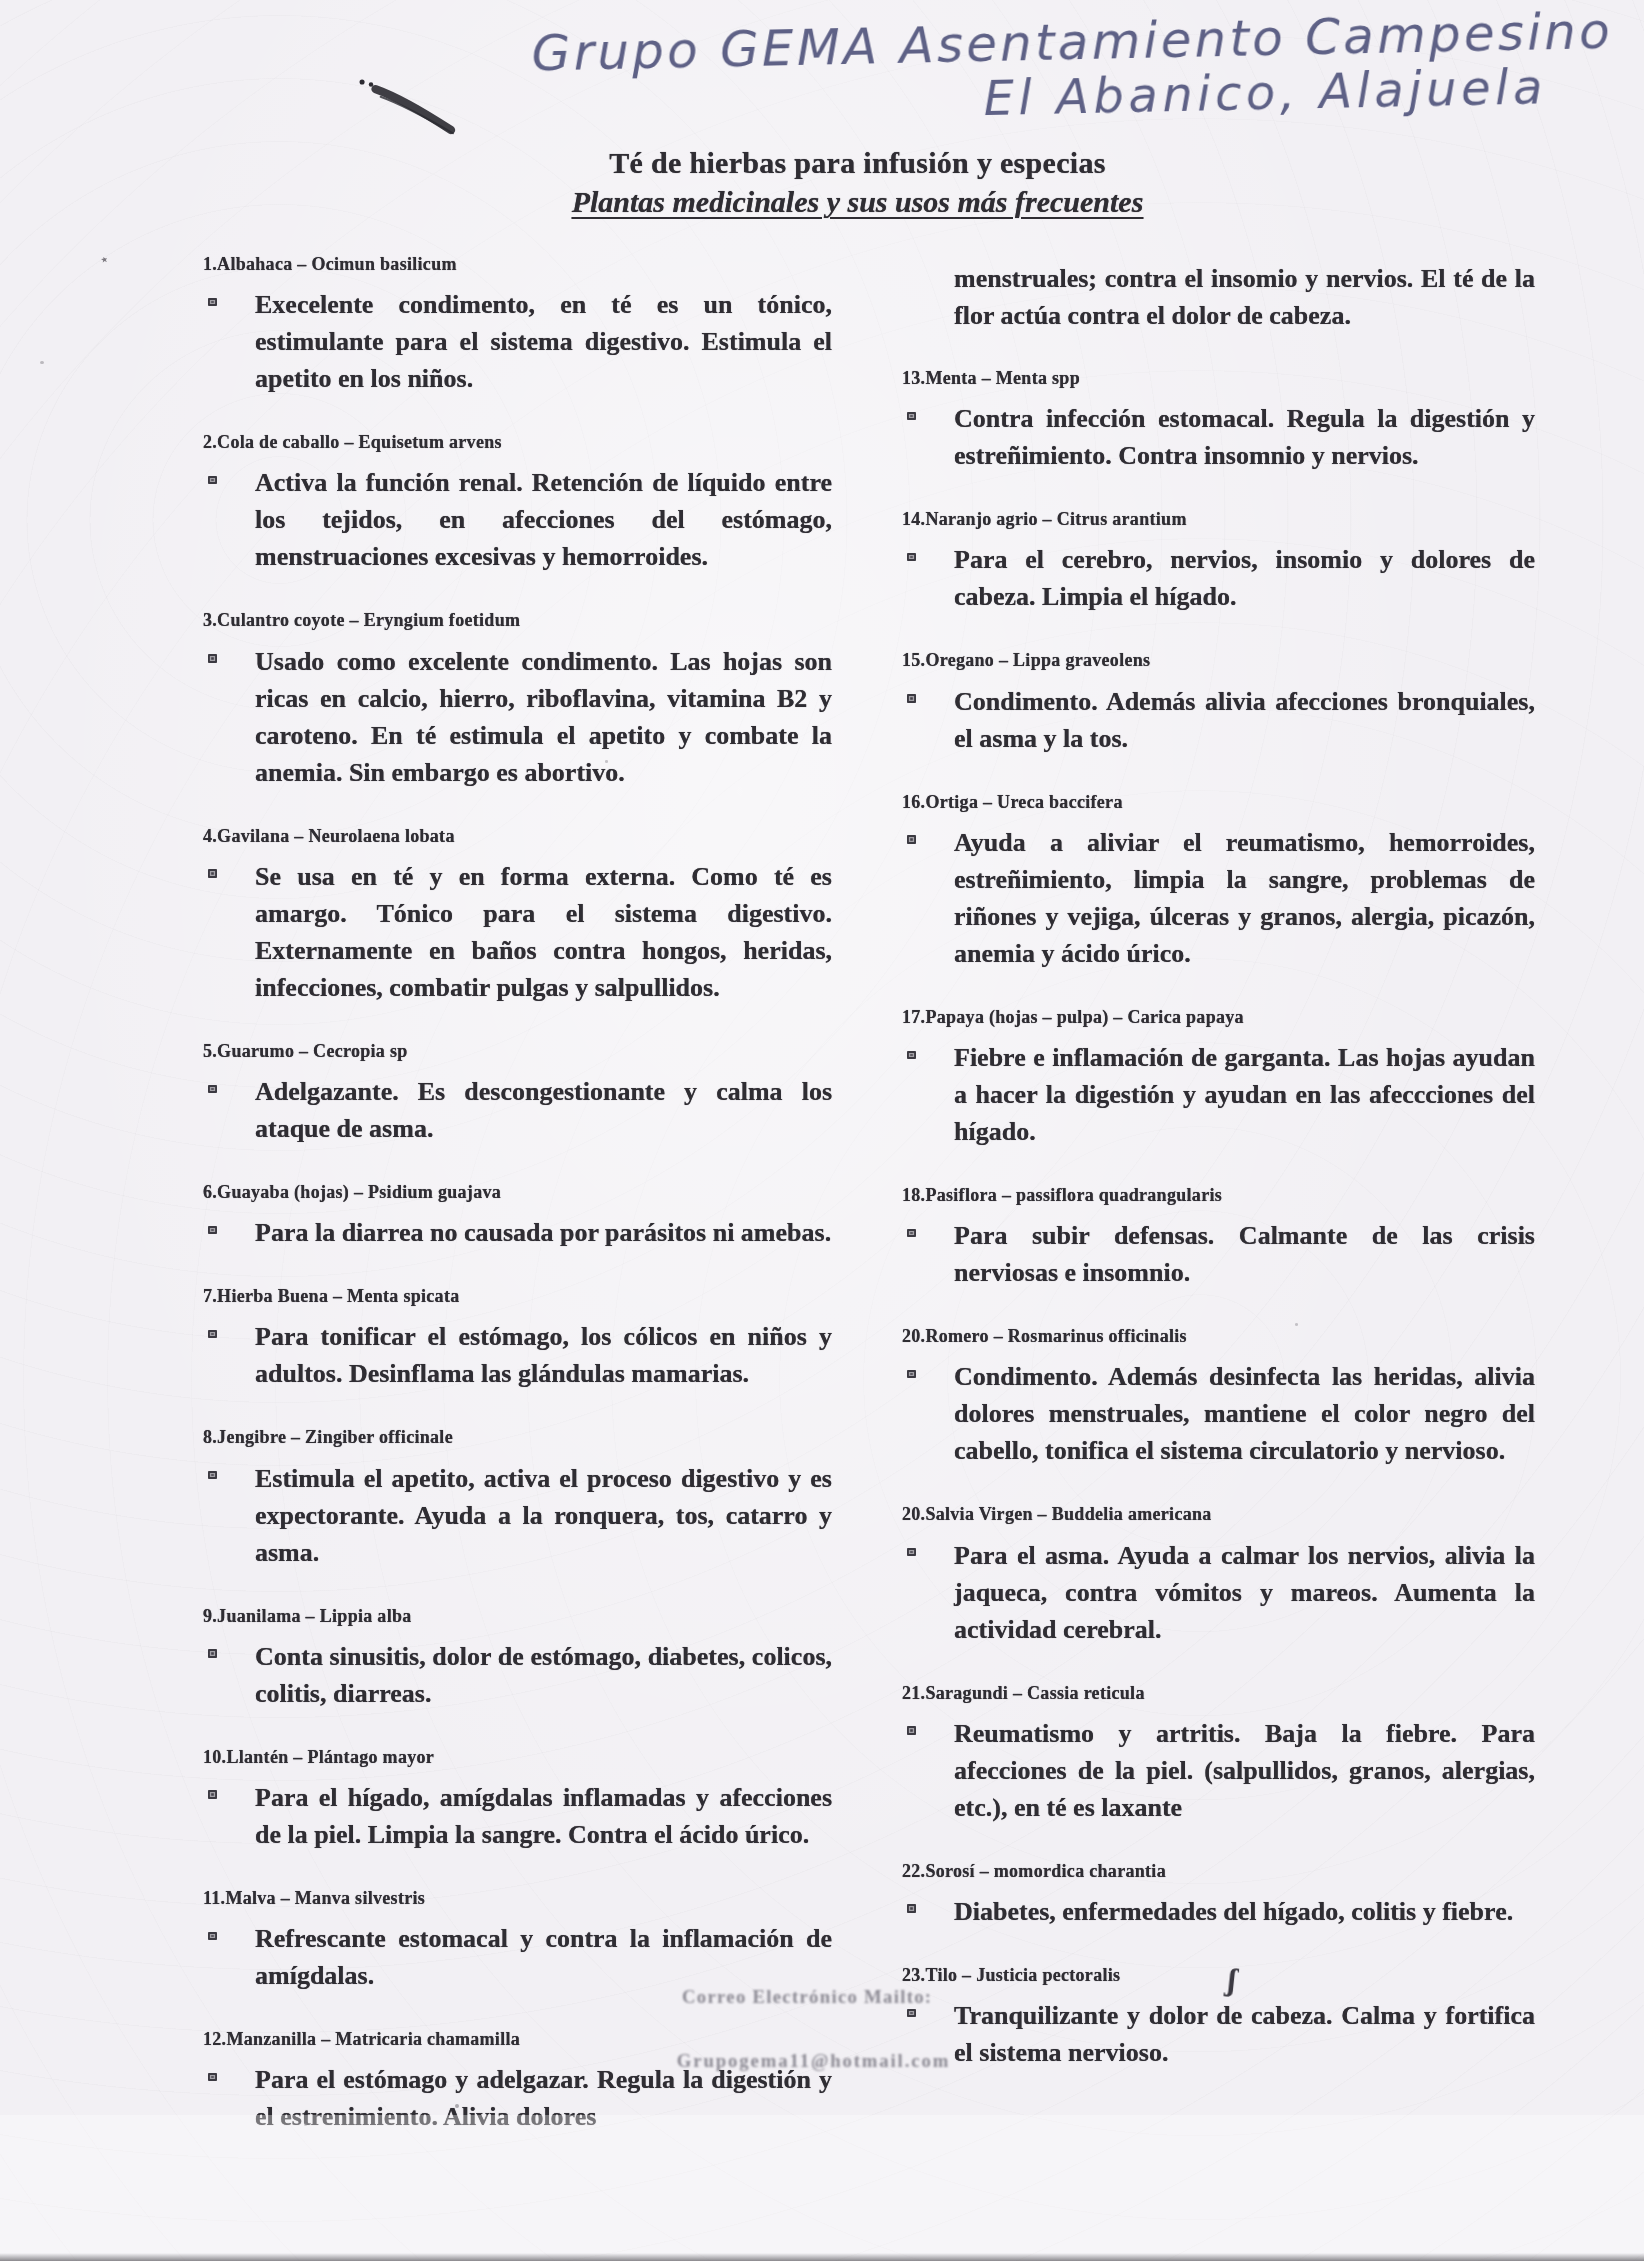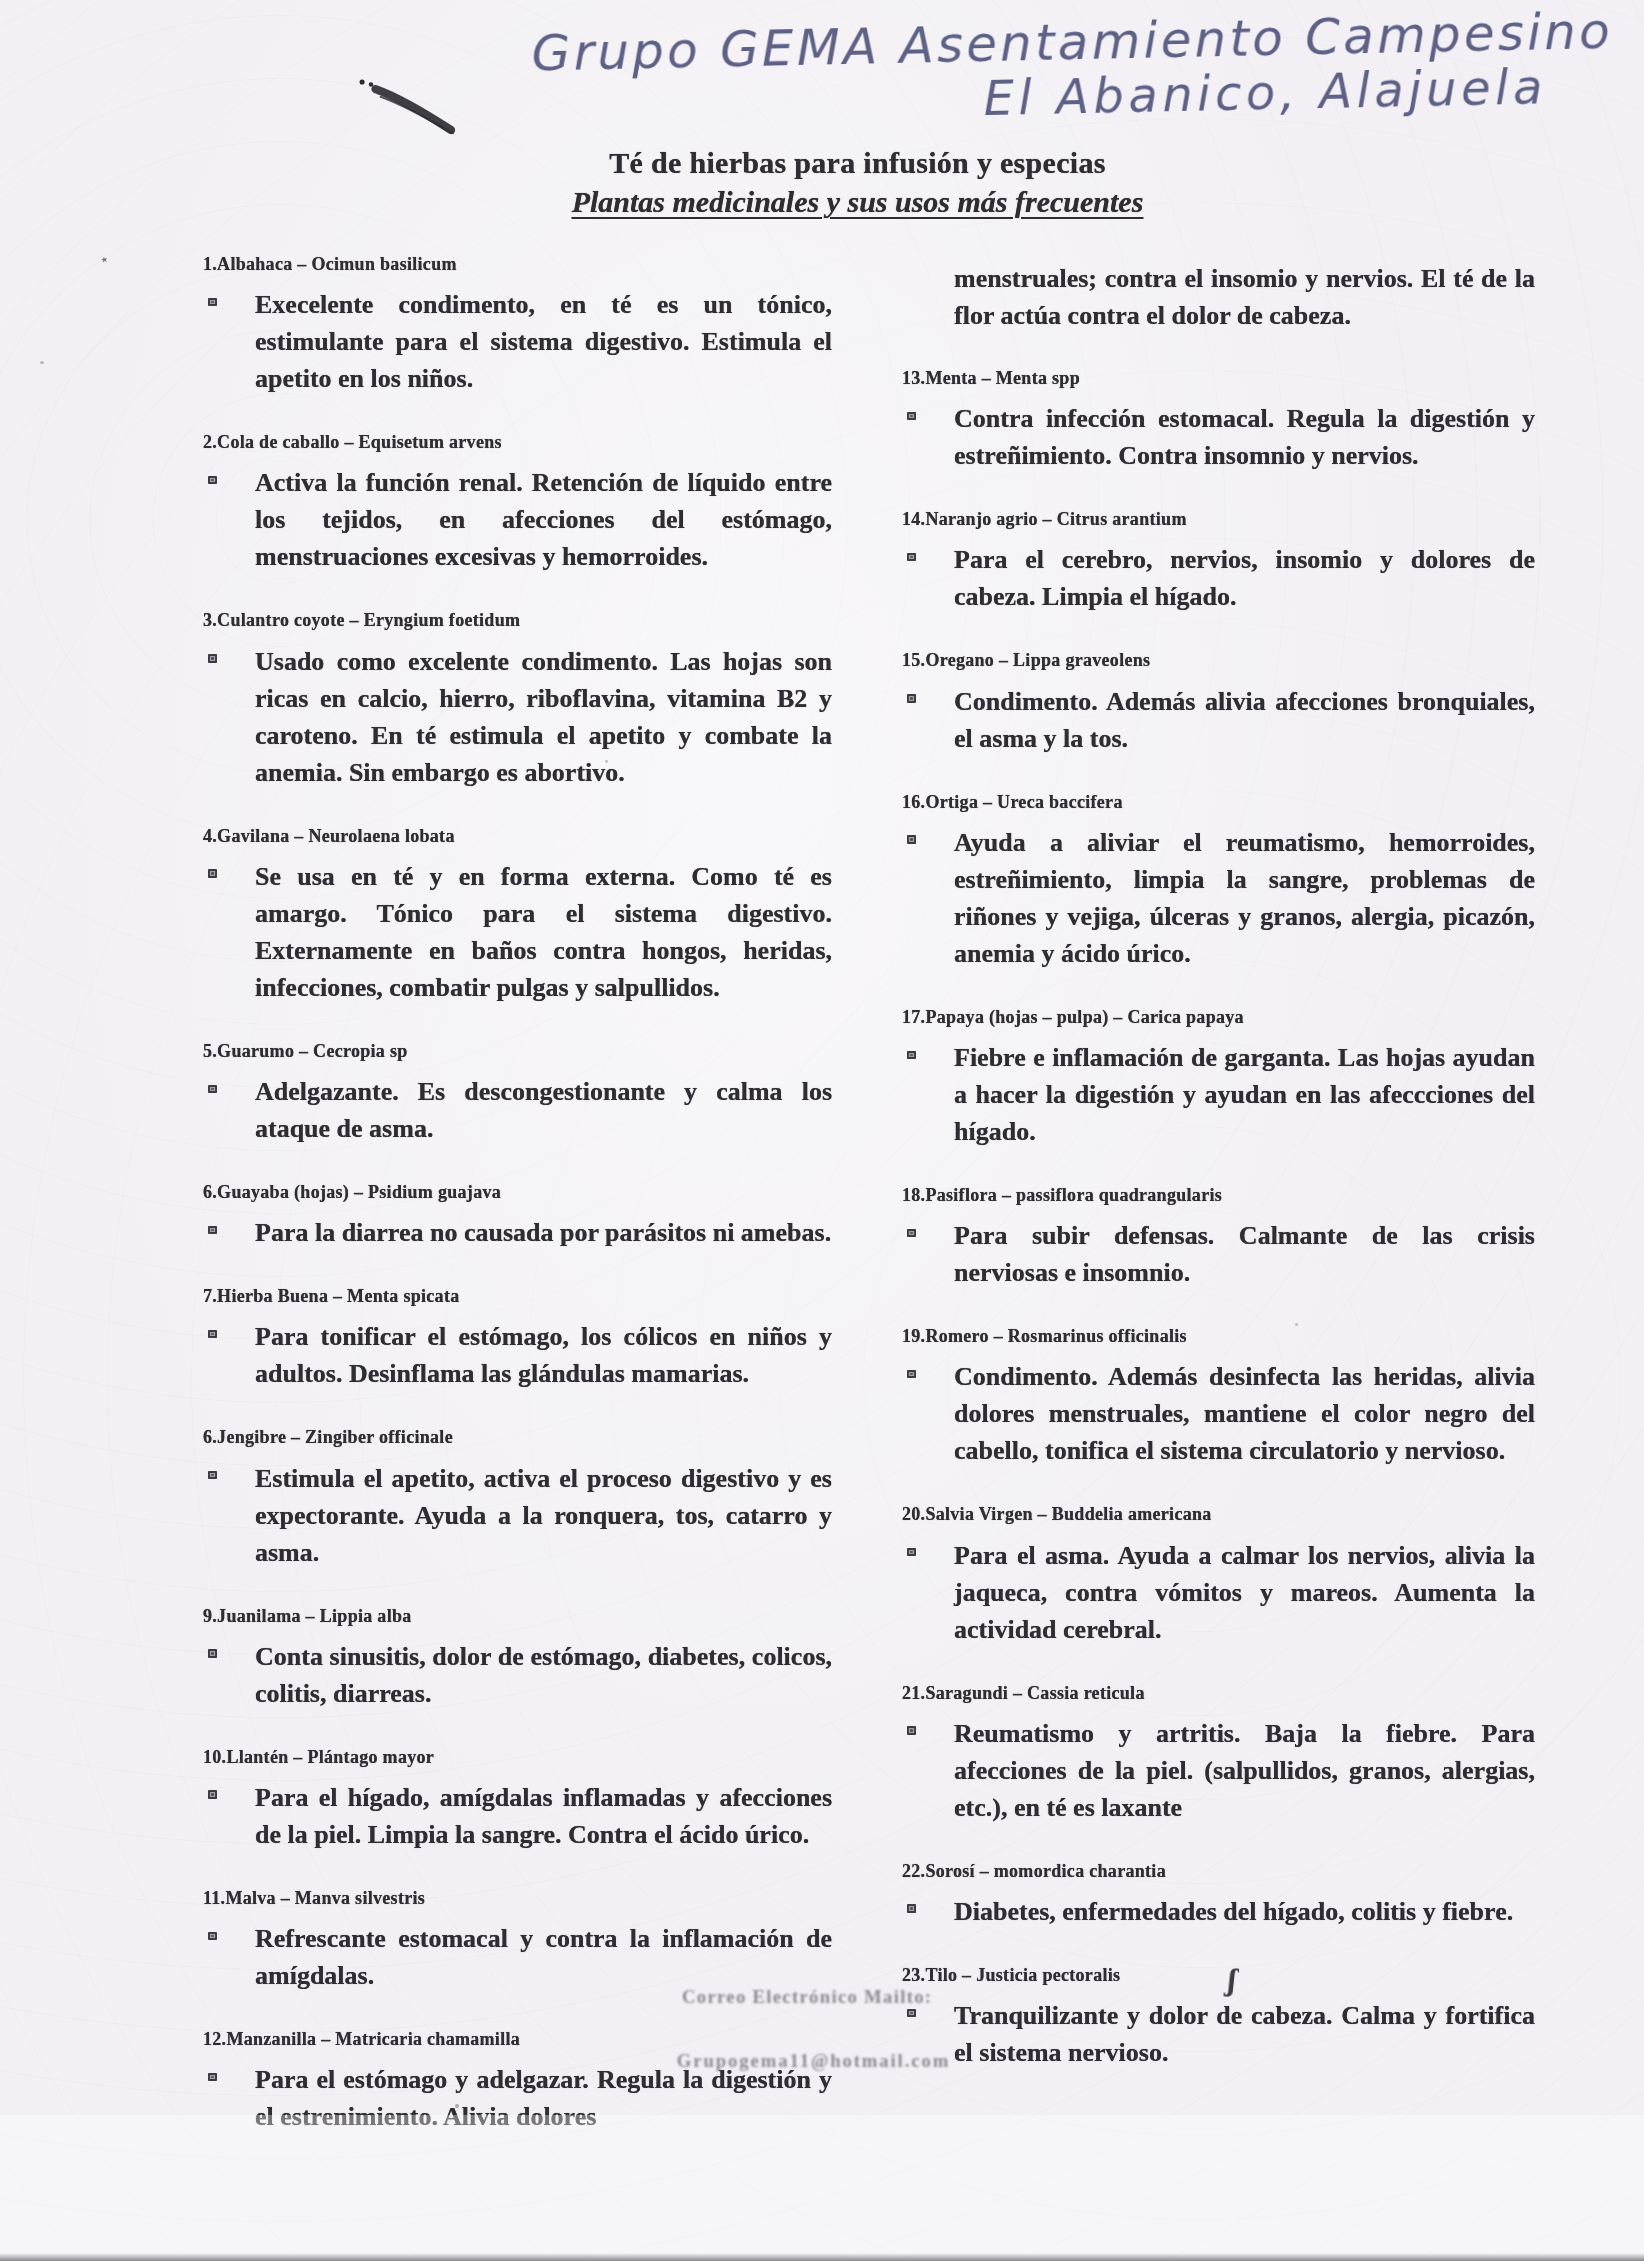--- a/index.html
+++ b/index.html
@@ -158,21 +158,21 @@
         </div>
       </div>
       <div class="item">
         <div class="heading">7.Hierba Buena – Menta spicata</div>
         <div class="desc-row">
           <span class="bullet"></span>
           <p class="desc">Para tonificar el estómago, los cólicos en niños y adultos. Desinflama las glándulas mamarias.</p>
         </div>
       </div>
       <div class="item">
-        <div class="heading">6.Jengibre – Zingiber officinale</div>
+        <div class="heading">8.Jengibre – Zingiber officinale</div>
         <div class="desc-row">
           <span class="bullet"></span>
           <p class="desc">Estimula el apetito, activa el proceso digestivo y es expectorante. Ayuda a la ronquera, tos, catarro y asma.</p>
         </div>
       </div>
       <div class="item">
         <div class="heading">9.Juanilama – Lippia alba</div>
         <div class="desc-row">
           <span class="bullet"></span>
           <p class="desc">Conta sinusitis, dolor de estómago, diabetes, colicos, colitis, diarreas.</p>
@@ -239,21 +239,21 @@
         </div>
       </div>
       <div class="item">
         <div class="heading">18.Pasiflora – passiflora quadrangularis</div>
         <div class="desc-row">
           <span class="bullet"></span>
           <p class="desc">Para subir defensas. Calmante de las crisis nerviosas e insomnio.</p>
         </div>
       </div>
       <div class="item">
-        <div class="heading">19.Romero – Rosmarinus officinalis</div>
+        <div class="heading">20.Romero – Rosmarinus officinalis</div>
         <div class="desc-row">
           <span class="bullet"></span>
           <p class="desc">Condimento. Además desinfecta las heridas, alivia dolores menstruales,  mantiene el color negro del cabello, tonifica el sistema circulatorio y nervioso.</p>
         </div>
       </div>
       <div class="item">
         <div class="heading">20.Salvia Virgen – Buddelia americana</div>
         <div class="desc-row">
           <span class="bullet"></span>
           <p class="desc">Para el asma. Ayuda a calmar los nervios, alivia la jaqueca, contra vómitos y mareos. Aumenta la actividad cerebral.</p>

